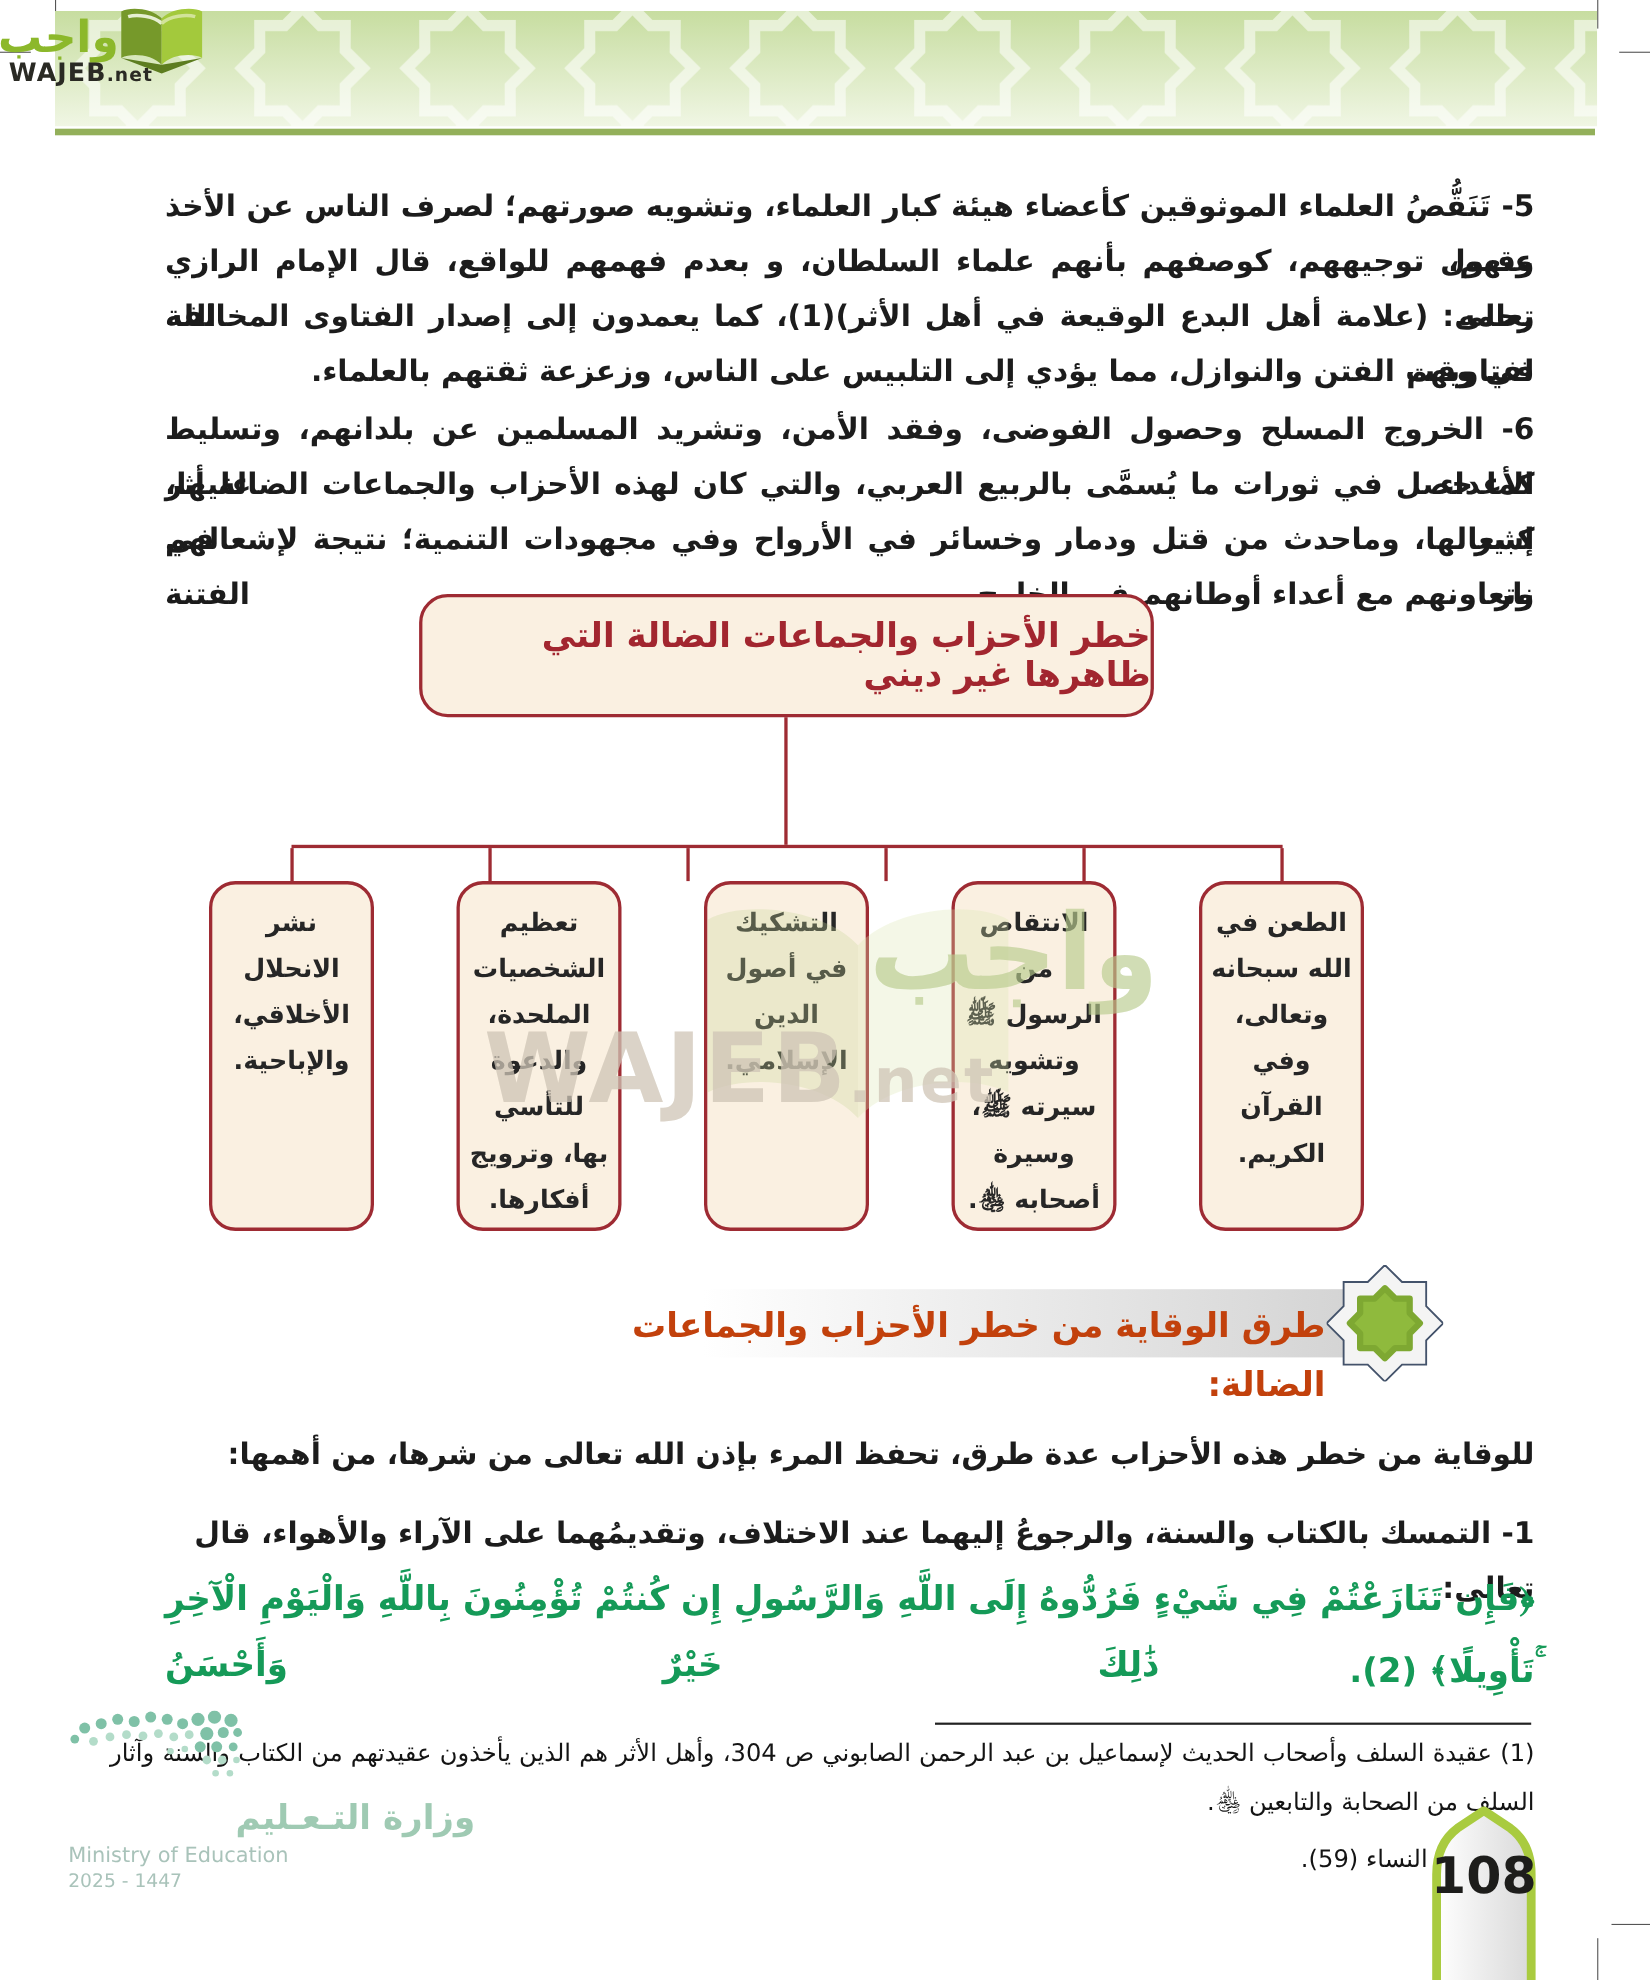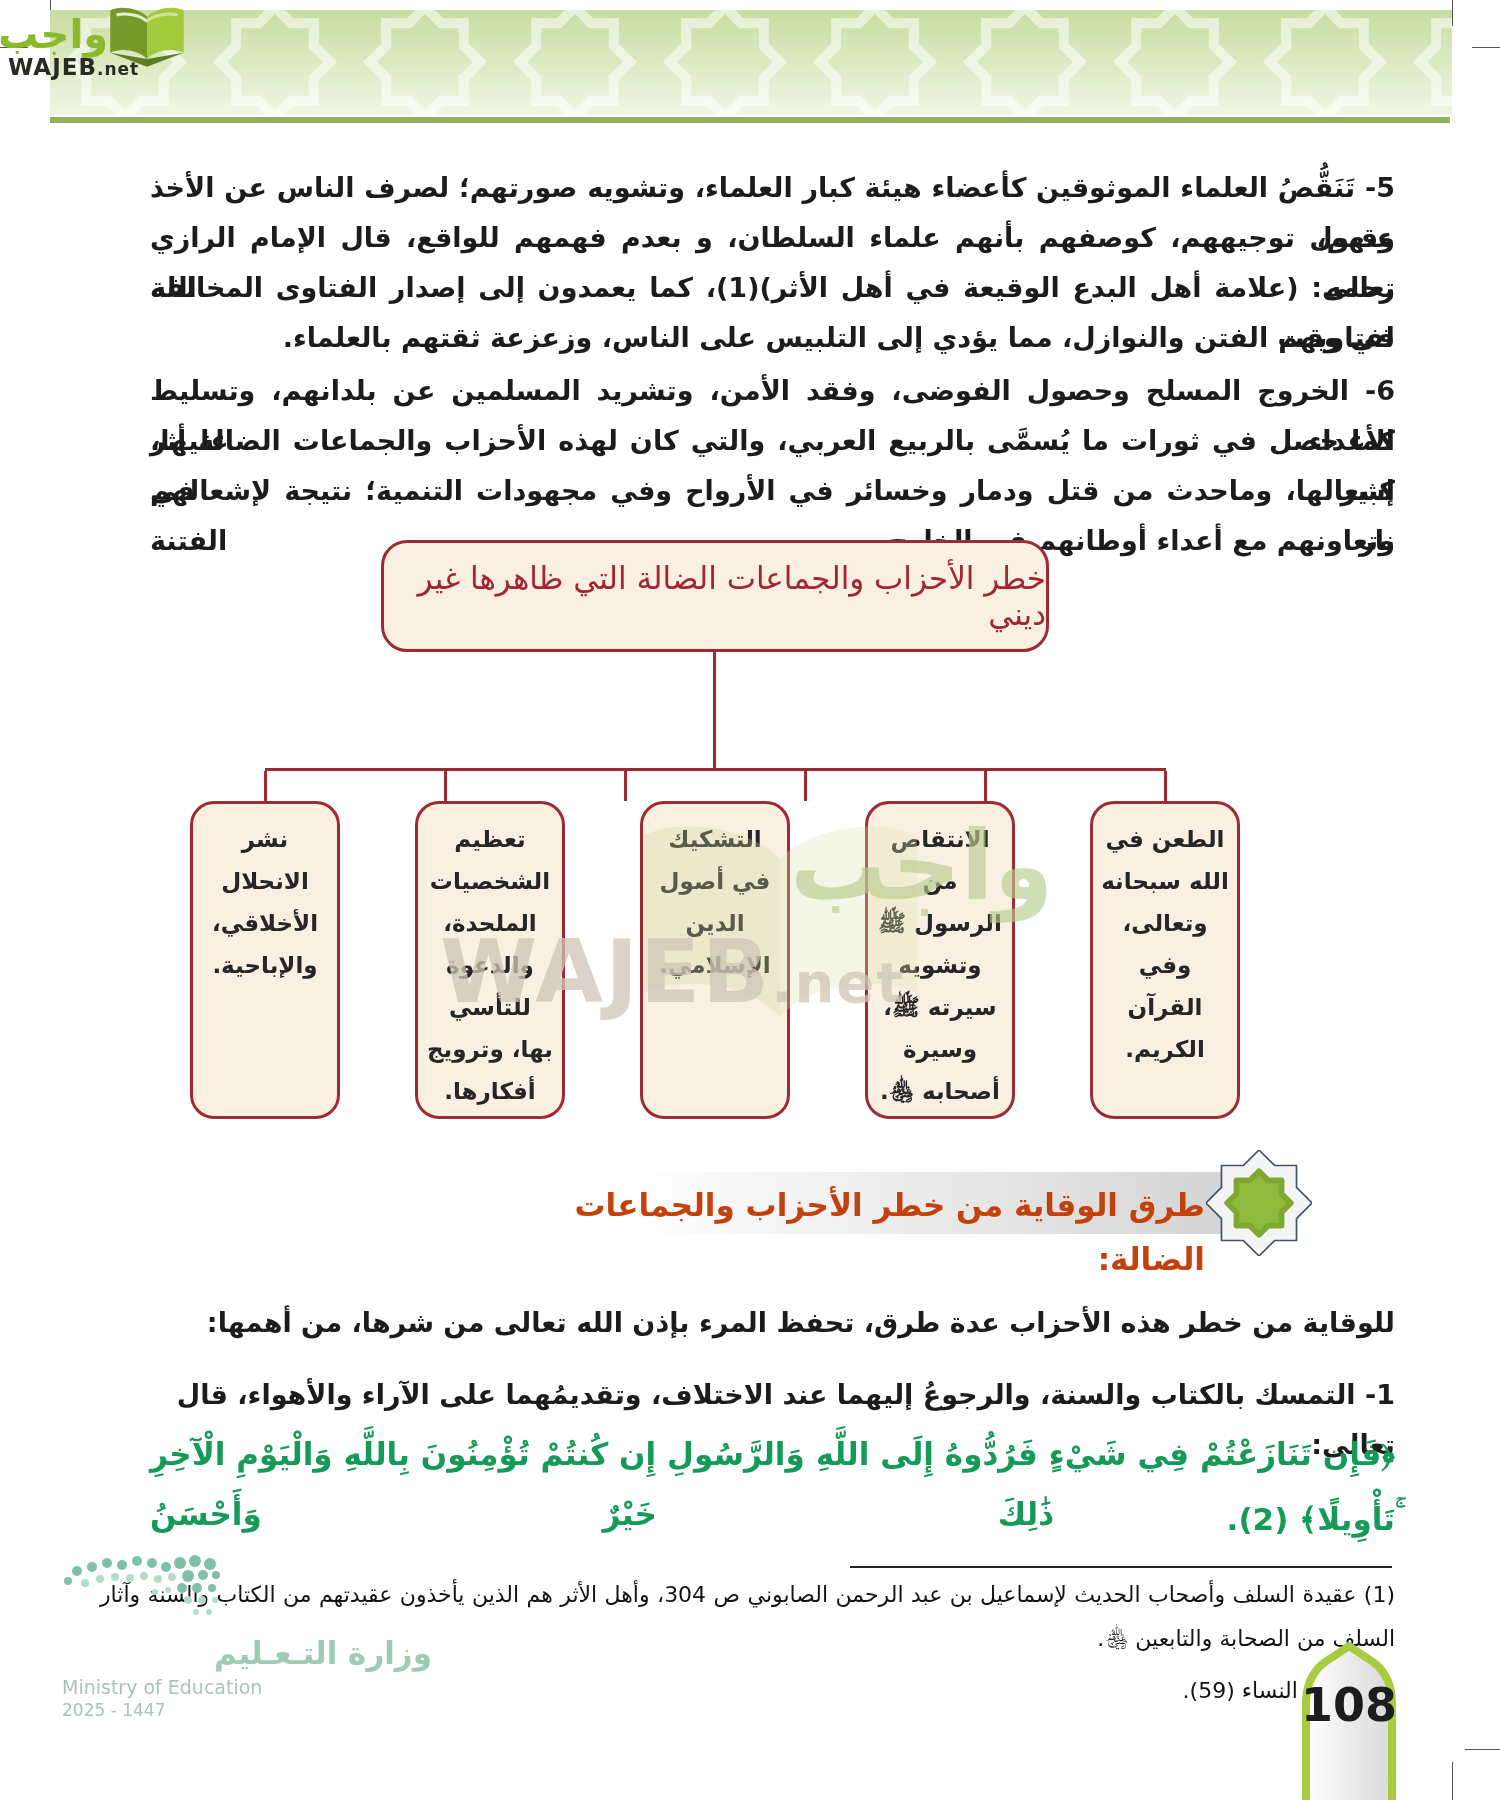--- a/index.html
+++ b/index.html
@@ -16,21 +16,21 @@
   
   .rule{left:50px;top:117px;width:1400px;height:6px;background:#93b05a;}
   .logo-ar{color:#8cb82b;font-size:40px;font-weight:700;line-height:40px;}
   .logo-latin{color:#2a2a24;font-size:23px;font-weight:700;letter-spacing:1px;}
   .logo-latin .tld{font-size:17px;}
   
   .diagram{left:190px;top:540px;width:1050px;height:585px;}
   .dtitle{position:absolute;left:191px;top:0;width:668px;height:112px;background:#faf0e1;
           border:3px solid #9e2b33;border-radius:26px;box-sizing:border-box;
           display:flex;align-items:center;justify-content:center;
-          color:#a2262f;font-size:31px;font-weight:400;direction:rtl;}
+          color:#a2262f;font-size:31px;font-weight:700;direction:rtl;}
   .conn{position:absolute;background:#9e2b33;}
   .boxrow{position:absolute;left:0;top:261px;width:1050px;display:flex;
           justify-content:space-between;direction:rtl;}
   .dbox{width:150px;height:318px;background:#faf0e1;border:3px solid #9e2b33;border-radius:24px;
         box-sizing:border-box;padding:14px 8px 8px 8px;font-size:23px;font-weight:700;
         line-height:42px;text-align:center;color:#262626;direction:rtl;}
   
   .wm{pointer-events:none;}
   .wm-ar{color:#b9cc8e;font-size:96px;font-weight:700;opacity:0.65;}
   .wm-latin{color:#cfc5b6;font-size:88px;font-weight:700;opacity:0.75;letter-spacing:2px;}

